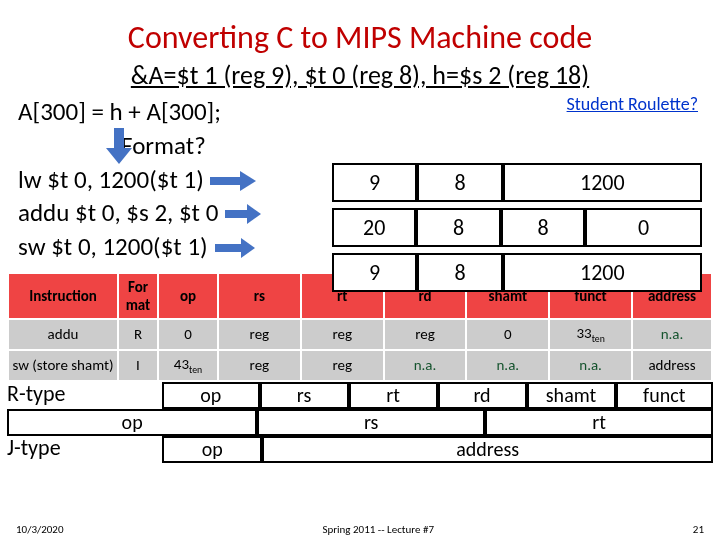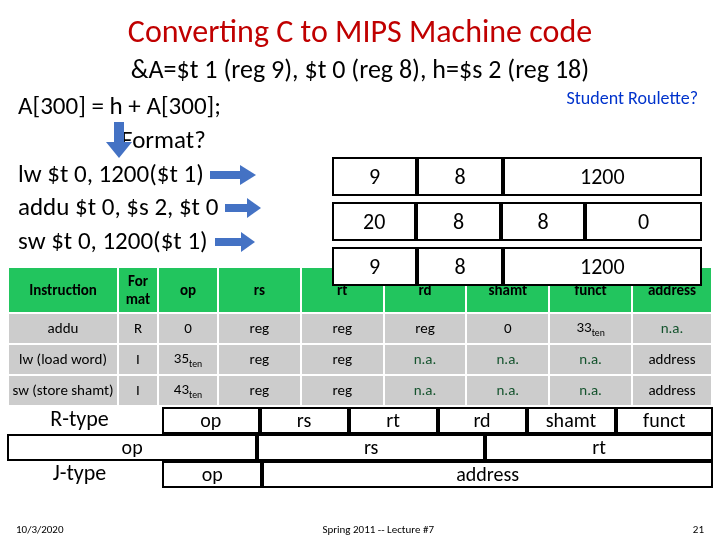--- a/index.html
+++ b/index.html
@@ -1,33 +1,33 @@
 <!DOCTYPE html>
 <html><head>
 <meta charset="utf-8">
 <style>
   * { box-sizing: border-box; margin: 0; padding: 0; }
   body { width: 720px; height: 540px; font-family: "Calibri", "Arial", sans-serif; background: #fff; position: relative; overflow: hidden; }
-  .title { color: #c00000; font-size: 32px; text-align: center; padding-top: 12px; font-weight: 400; }
-  .subtitle { font-size: 26px; text-align: center; padding-top: 2px; }
+  .title { color: #c00000; font-size: 32px; text-align: center; padding-top: 18px; font-weight: 400; }
+  .subtitle { font-size: 26px; text-align: center; padding-top: 2px; text-decoration: underline; }
   .main { padding: 4px 18px 0 18px; font-size: 25px; position: relative; }
   .codeline { line-height: 1.35; }
   .indent-format { margin-left: 103px; }
-  .link { color: #0033cc; position: absolute; right: 22px; top: 2px; font-size: 18px; }
+  .link { color: #0033cc; text-decoration: underline; position: absolute; right: 22px; top: 2px; font-size: 18px; }
   .arrow-down { position: absolute; left: 104px; top: 37px; }
   .arrow-right { position: absolute; }
   .encode-table { position: absolute; right: 18px; width: 370px; }
   .enc-row { display: flex; border: none; margin-bottom: 6px; }
   .enc-row .cell { border: 2px solid #000; text-align: center; font-size: 22px; padding: 4px 0; background: #fff; }
   .inst-table { border-collapse: collapse; width: 706px; margin: 8px 7px 0 7px; table-layout: fixed; }
   .inst-table th, .inst-table td { border: 2px solid #fff; background: #ccc; text-align: center; font-size: 15px; padding: 4px 2px; }
-  .inst-table th { font-weight: bold; background: #22c55e; }
+  .inst-table th { font-weight: bold; background: #ef4444; }
   .inst-table td.na { color: #14532d; }
   .type-row { display: flex; width: 706px; margin: 0 7px; font-size: 20px; align-items: stretch; }
-  .type-label { width: 155px; text-align: center; padding-right: 10px; border: none; font-size: 22px; line-height: 1.1; }
+  .type-label { width: 155px; text-align: left; padding-right: 10px; border: none; font-size: 22px; line-height: 1.1; }
   .fmt-cell { border: 2px solid #000; text-align: center; flex: 1; font-size: 20px; line-height: 1.15; }
   .footer { position: absolute; bottom: 4px; left: 16px; right: 16px; font-size: 11px; display: flex; justify-content: space-between; gap: 44px; }
   .sub { font-size: 0.65em; vertical-align: sub; }
 </style>
 </head>
 <body>
 
 <div class="title">Converting C to MIPS Machine code</div>
 <div class="subtitle">&amp;A=$t 1 (reg 9), $t 0 (reg 8), h=$s 2 (reg 18)</div>
 
@@ -108,31 +108,20 @@
     <td>R</td>
     <td>0</td>
     <td>reg</td>
     <td>reg</td>
     <td>reg</td>
     <td>0</td>
     <td><span>33</span><span class="sub">ten</span></td>
     <td class="na">n.a.</td>
   </tr>
   <tr>
-    <td>lw (load word)</td>
-    <td>I</td>
-    <td><span>35</span><span class="sub">ten</span></td>
-    <td>reg</td>
-    <td>reg</td>
-    <td class="na">n.a.</td>
-    <td class="na">n.a.</td>
-    <td class="na">n.a.</td>
-    <td>address</td>
-  </tr>
-  <tr>
     <td>sw (store shamt)</td>
     <td>I</td>
     <td><span>43</span><span class="sub">ten</span></td>
     <td>reg</td>
     <td>reg</td>
     <td class="na">n.a.</td>
     <td class="na">n.a.</td>
     <td class="na">n.a.</td>
     <td>address</td>
   </tr>

